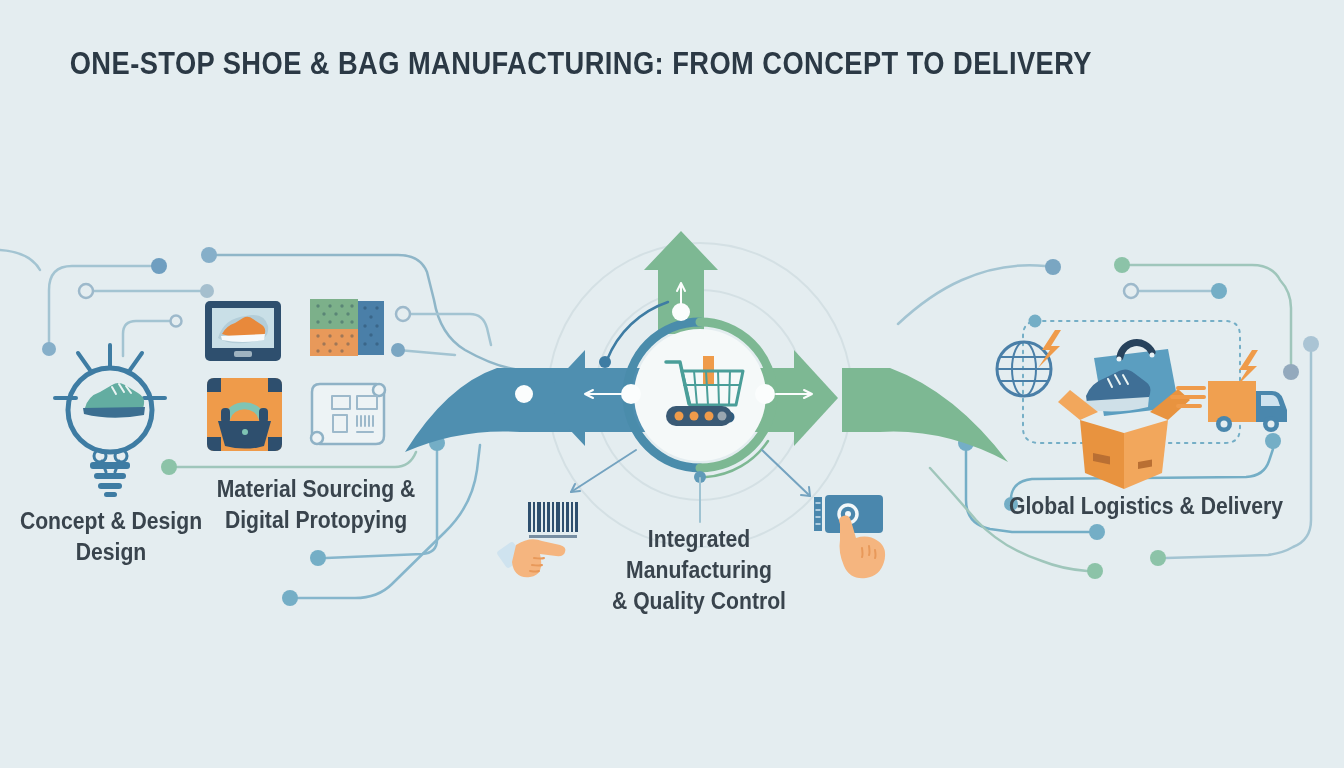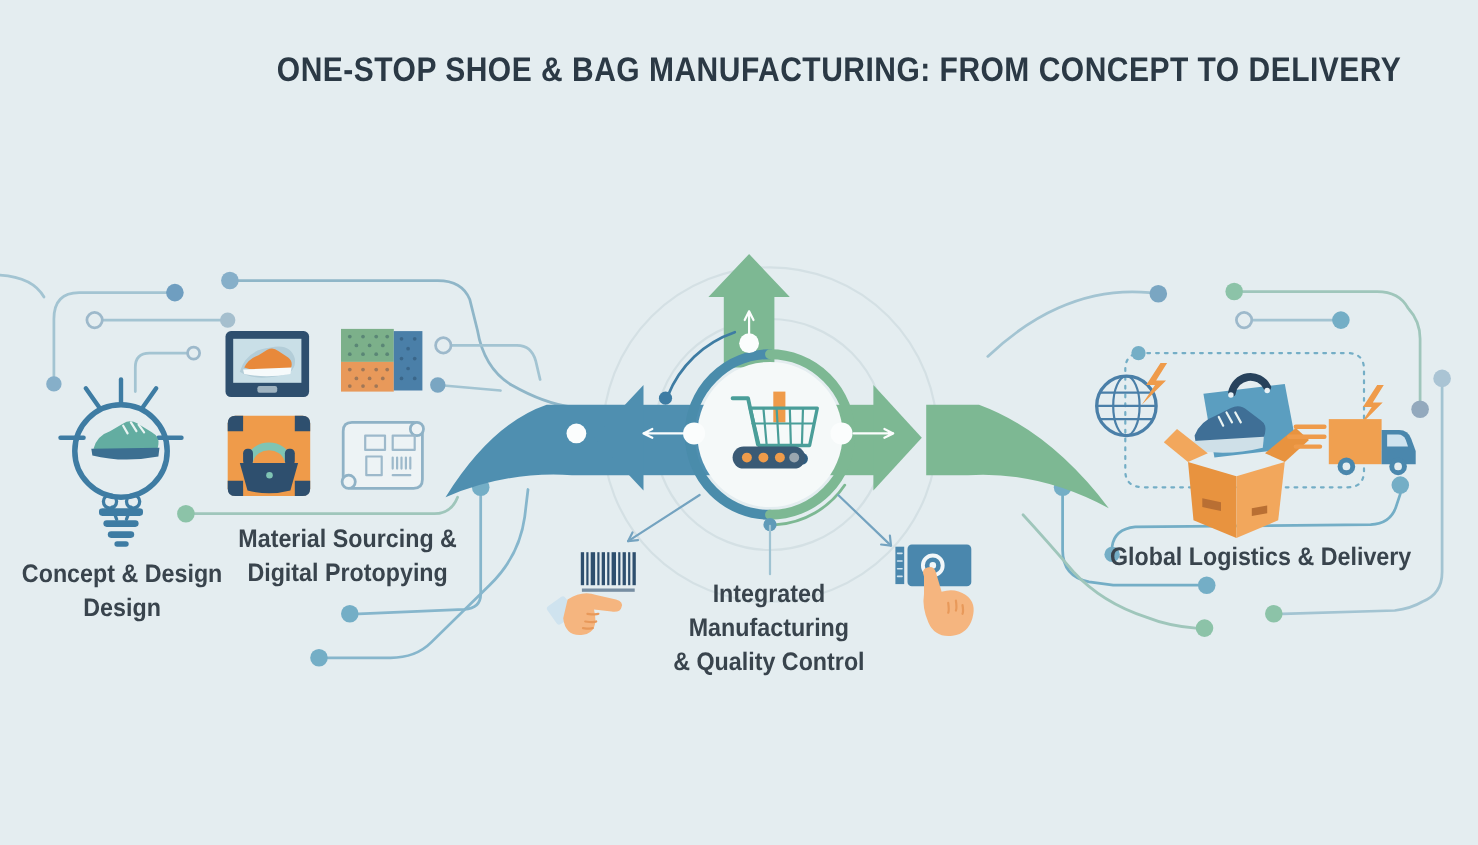--- a/index.html
+++ b/index.html
@@ -1,19 +1,19 @@
 <!DOCTYPE html>
 <html><head>
 <meta charset="utf-8">
 <style>
   html,body{margin:0;padding:0;}
   body{font-family:"Liberation Sans","DejaVu Sans",sans-serif;background:#dfe9ec;}
   #canvas{position:relative;width:1344px;height:768px;background:#e4edf0;overflow:hidden;}
   #diagram-svg{position:absolute;left:0;top:0;width:1344px;height:768px;}
-  .title{position:absolute;left:0;right:0;top:46px;text-align:right;color:#2b3945;
+  .title{position:absolute;left:0;right:0;top:46px;text-align:left;color:#2b3945;
          font-size:31px;font-weight:700;letter-spacing:.5px;text-transform:uppercase;}
   .title .inner{display:inline-block;transform:scaleX(.88);}
   .stage-label{position:absolute;text-align:center;color:#39444d;font-weight:700;
                font-size:23px;line-height:31px;transform:scaleX(.92);}
   .stage-label span{display:block;}
   .lbl-concept{left:11px;top:506px;width:200px;}
   .lbl-sourcing{left:196px;top:474px;width:240px;}
   .lbl-manufacturing{left:589px;top:524px;width:220px;}
   .lbl-logistics{left:996px;top:491px;width:300px;}
 </style>

